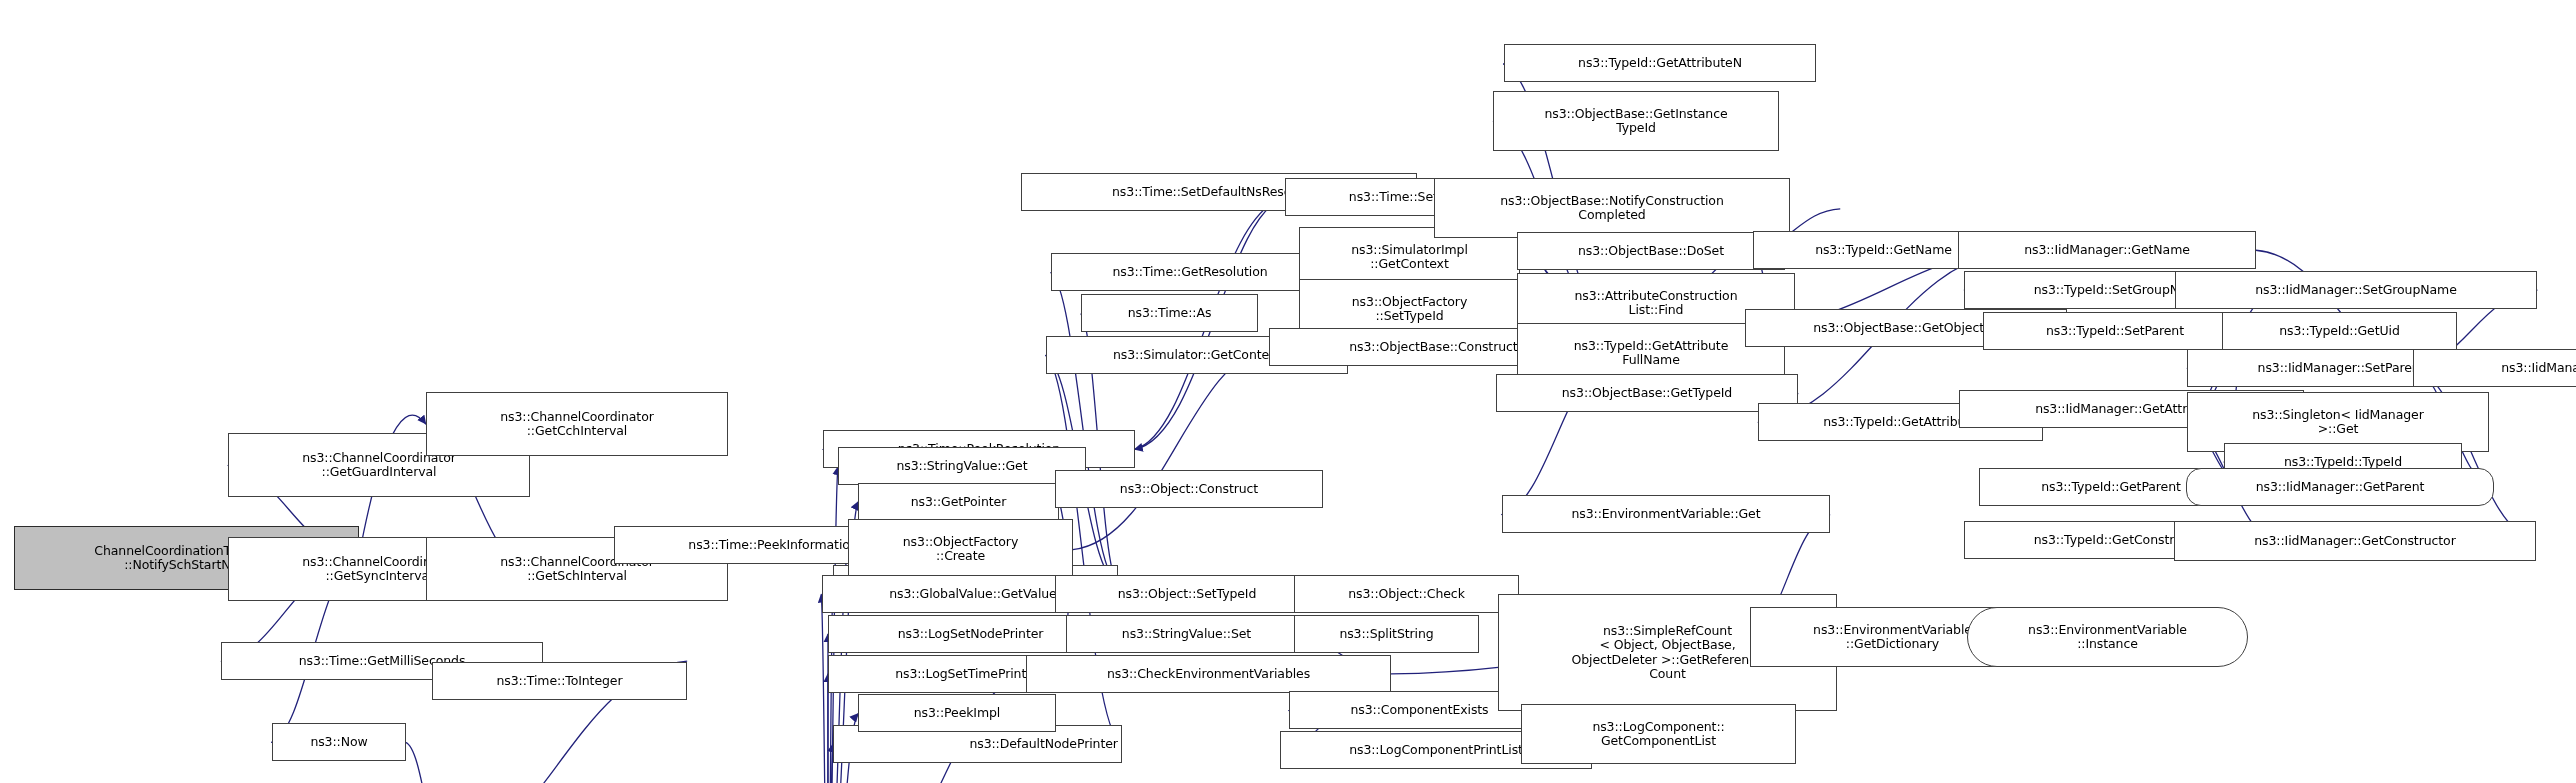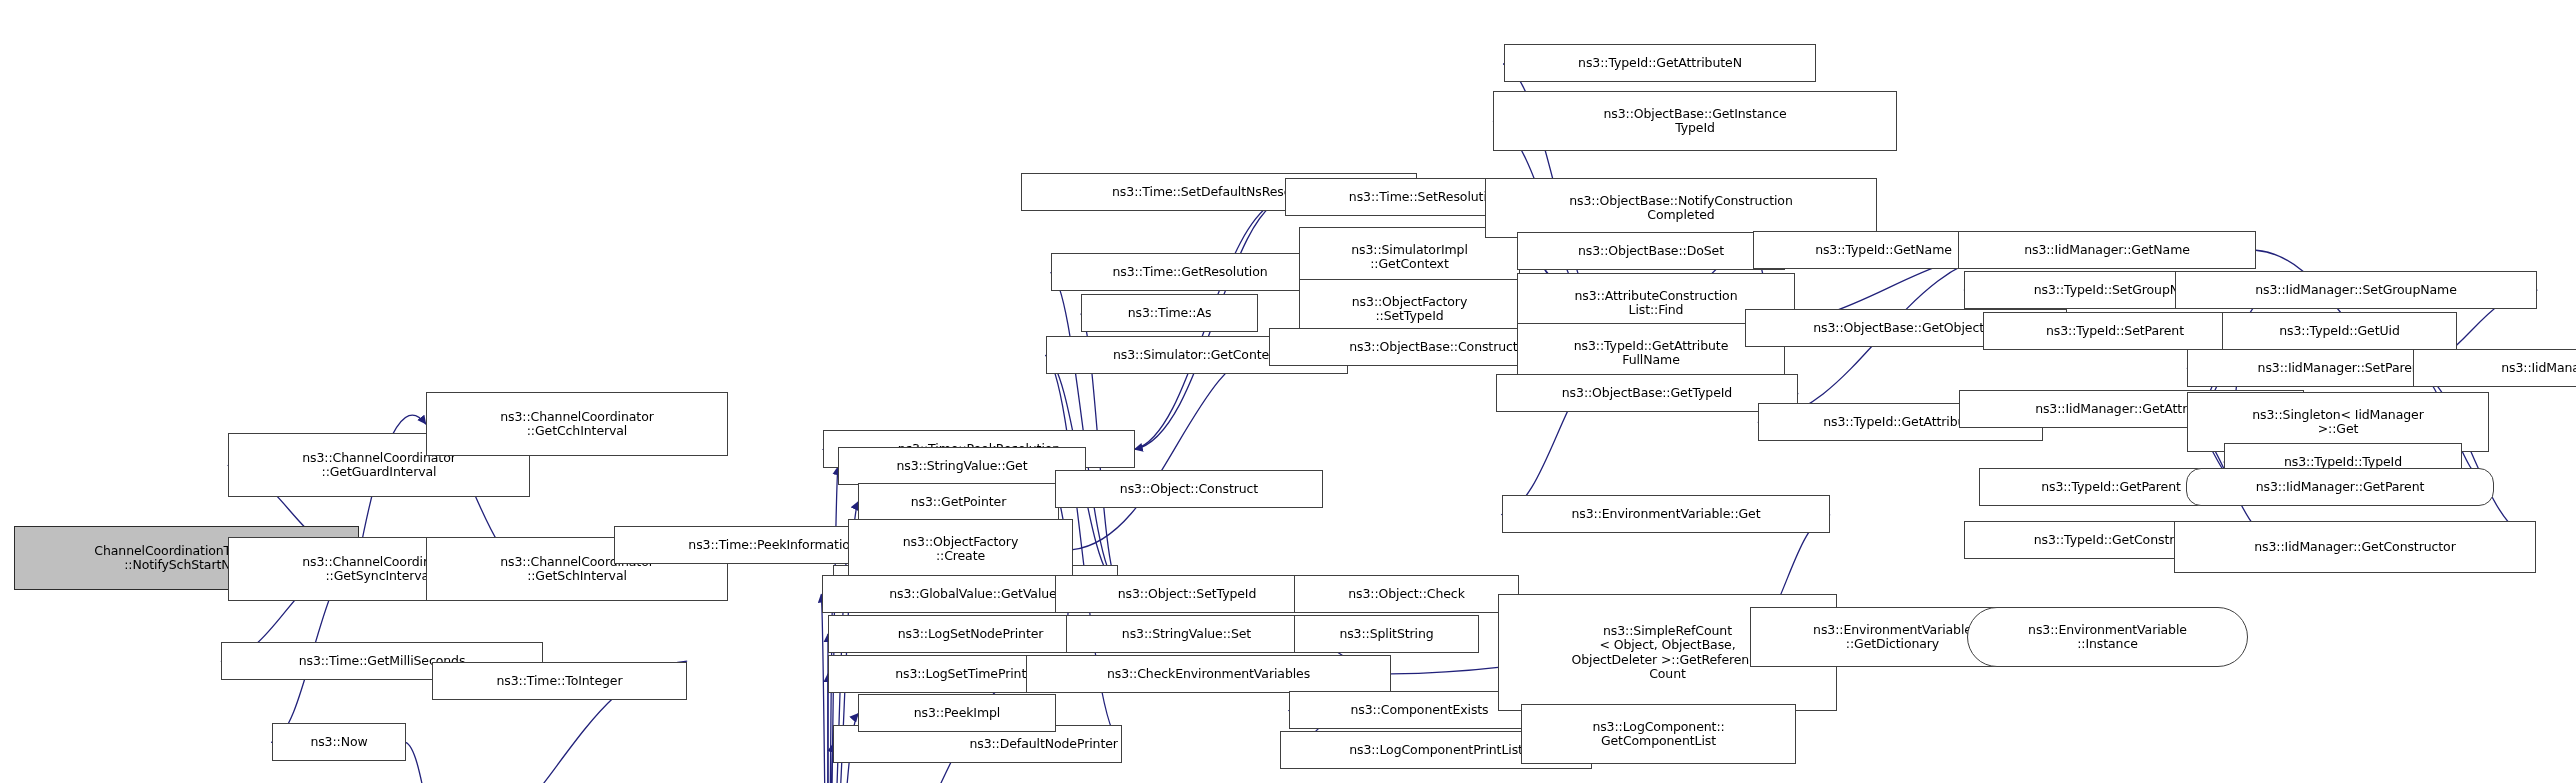--- a/index.html
+++ b/index.html
@@ -171,23 +171,23 @@
       <div class="node" style="left: 1299px; top: 227px; width: 221px; height: 60px;"><span>ns3::SimulatorImpl
 ::GetContext</span></div>
       <div class="node" style="left: 1299px; top: 279px; width: 221px; height: 60px;"><span>ns3::ObjectFactory
 ::SetTypeId</span></div>
       <div class="node" style="left: 1269px; top: 328px; width: 352px; height: 38px;"><span>ns3::ObjectBase::ConstructSelf</span></div>
       <div class="node" style="left: 1294px; top: 575px; width: 225px; height: 38px;"><span>ns3::Object::Check</span></div>
       <div class="node" style="left: 1294px; top: 615px; width: 185px; height: 38px;"><span>ns3::SplitString</span></div>
       <div class="node" style="left: 1289px; top: 691px; width: 261px; height: 38px;"><span>ns3::ComponentExists</span></div>
       <div class="node" style="left: 1280px; top: 731px; width: 312px; height: 38px;"><span>ns3::LogComponentPrintList</span></div>
       <div class="node" style="left: 1504px; top: 44px; width: 312px; height: 38px;"><span>ns3::TypeId::GetAttributeN</span></div>
-      <div class="node" style="left: 1493px; top: 91px; width: 404px; height: 60px;"><span>ns3::ObjectBase::GetInstance
+      <div class="node" style="left: 1493px; top: 91px; width: 286px; height: 60px;"><span>ns3::ObjectBase::GetInstance
 TypeId</span></div>
-      <div class="node" style="left: 1485px; top: 178px; width: 392px; height: 60px; justify-content: center;"><span>ns3::ObjectBase::NotifyConstruction
+      <div class="node" style="left: 1434px; top: 178px; width: 356px; height: 60px; justify-content: center;"><span>ns3::ObjectBase::NotifyConstruction
 Completed</span></div>
       <div class="node" style="left: 1517px; top: 232px; width: 268px; height: 38px;"><span>ns3::ObjectBase::DoSet</span></div>
       <div class="node" style="left: 1517px; top: 273px; width: 278px; height: 60px;"><span>ns3::AttributeConstruction
 List::Find</span></div>
       <div class="node" style="left: 1517px; top: 323px; width: 268px; height: 60px;"><span>ns3::TypeId::GetAttribute
 FullName</span></div>
       <div class="node" style="left: 1496px; top: 374px; width: 302px; height: 38px;"><span>ns3::ObjectBase::GetTypeId</span></div>
       <div class="node" style="left: 1502px; top: 495px; width: 328px; height: 38px;"><span>ns3::EnvironmentVariable::Get</span></div>
       <div class="node" style="left: 1498px; top: 578px; width: 339px; height: 117px; margin-top: 16px;"><span>ns3::SimpleRefCount
 &lt; Object, ObjectBase,
@@ -208,17 +208,17 @@
       <div class="node" style="left: 1964px; top: 521px; width: 312px; height: 38px;"><span>ns3::TypeId::GetConstructor</span></div>
       <div class="node" style="left: 1967px; top: 607px; width: 281px; height: 60px; border-radius: 30px;"><span>ns3::EnvironmentVariable
 ::Instance</span></div>
       <div class="node" style="left: 2175px; top: 271px; width: 362px; height: 38px;"><span>ns3::IidManager::SetGroupName</span></div>
       <div class="node" style="left: 2222px; top: 312px; width: 235px; height: 38px;"><span>ns3::TypeId::GetUid</span></div>
       <div class="node" style="left: 2187px; top: 349px; width: 308px; height: 38px;"><span>ns3::IidManager::SetParent</span></div>
       <div class="node" style="left: 2187px; top: 392px; width: 302px; height: 60px;"><span>ns3::Singleton&lt; IidManager
 &gt;::Get</span></div>
       <div class="node" style="left: 2224px; top: 443px; width: 238px; height: 38px;"><span>ns3::TypeId::TypeId</span></div>
       <div class="node" style="left: 2186px; top: 468px; width: 308px; height: 38px; border-radius: 15px;"><span>ns3::IidManager::GetParent</span></div>
-      <div class="node" style="left: 2174px; top: 521px; width: 362px; height: 52px;"><span>ns3::IidManager::GetConstructor</span></div>
+      <div class="node" style="left: 2174px; top: 521px; width: 362px; height: 40px;"><span>ns3::IidManager::GetConstructor</span></div>
       <div class="node" style="left: 2413px; top: 349px; width: 399px; height: 38px;"><span>ns3::IidManager::LookupInformation</span></div>
     </div>
 </div>
 
 
 </body></html>

